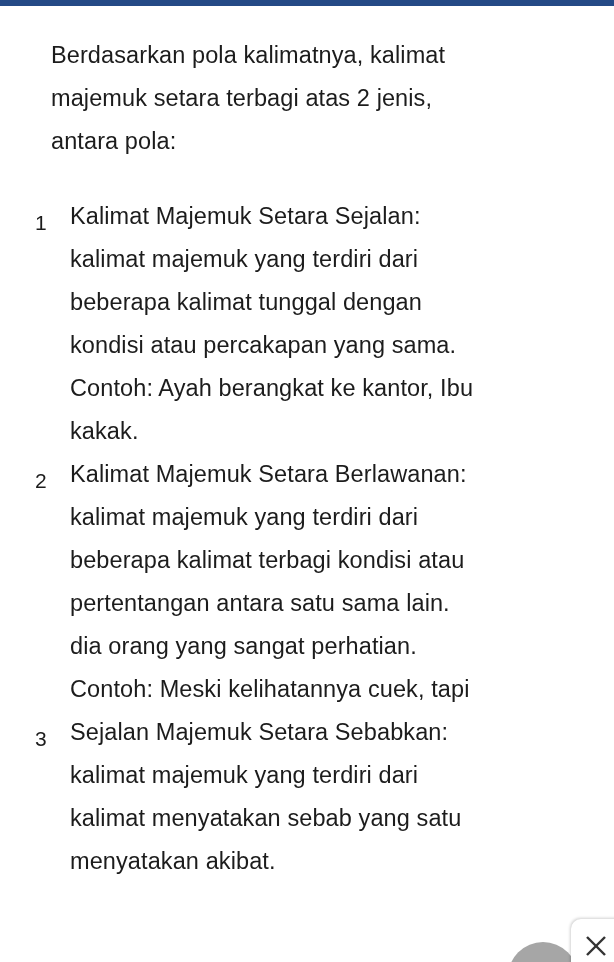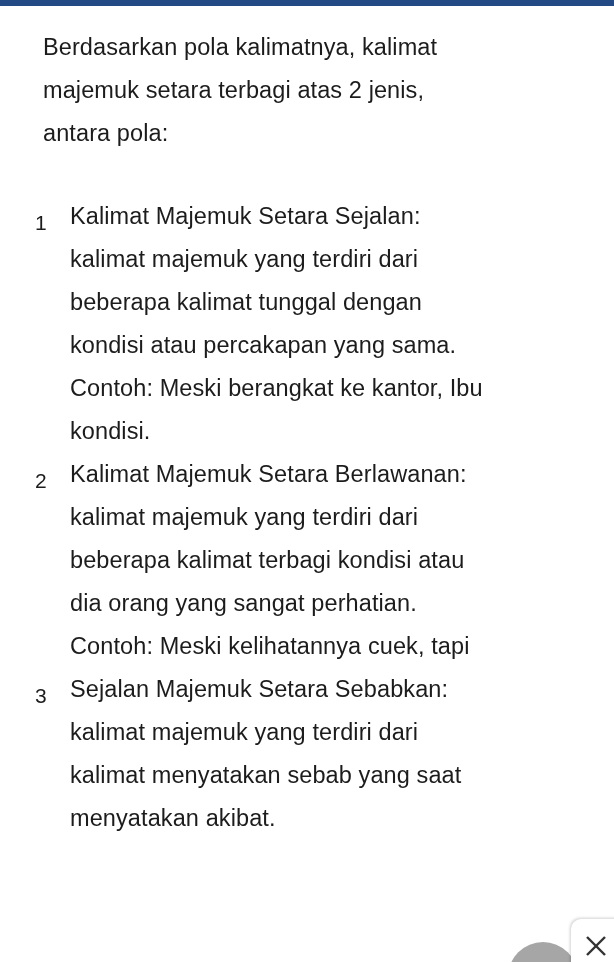--- a/index.html
+++ b/index.html
@@ -25,21 +25,21 @@
     .content {
       position: absolute;
       left: 35px;
       top: 18px;
       width: 560px;
       font-size: 23.5px;
       line-height: 43px;
       letter-spacing: 0.1px;
     }
     .intro {
-      margin: 8px;
+      margin: 16px;
     }
     .list {
       list-style: none;
       margin: 0;
       padding: 0;
       position: absolute;
       left: 0;
       top: 177px;
       width: 560px;
     }
@@ -97,40 +97,41 @@
   </p>
 
   <ol class="list">
     <li class="list-item">
       <span class="item-num">1</span>
       <span class="item-text">
         <span class="line">Kalimat Majemuk Setara Sejalan:</span>
         <span class="line">kalimat majemuk yang terdiri dari</span>
         <span class="line">beberapa kalimat tunggal dengan</span>
         <span class="line">kondisi atau percakapan yang sama.</span>
-        <span class="line">Contoh: Meski berangkat ke kantor, Ibu</span>
-        <span class="line">kondisi.</span>
+        <span class="line">Contoh: Ayah berangkat ke kantor, Ibu</span>
+        <span class="line">kakak.</span>
       </span>
     </li>
     <li class="list-item">
       <span class="item-num">2</span>
       <span class="item-text">
         <span class="line">Kalimat Majemuk Setara Berlawanan:</span>
         <span class="line">kalimat majemuk yang terdiri dari</span>
         <span class="line">beberapa kalimat terbagi kondisi atau</span>
+        <span class="line">pertentangan antara satu sama lain.</span>
         <span class="line">dia orang yang sangat perhatian.</span>
         <span class="line">Contoh: Meski kelihatannya cuek, tapi</span>
       </span>
     </li>
     <li class="list-item">
       <span class="item-num">3</span>
       <span class="item-text">
         <span class="line">Sejalan Majemuk Setara Sebabkan:</span>
         <span class="line">kalimat majemuk yang terdiri dari</span>
-        <span class="line">kalimat menyatakan sebab yang saat</span>
+        <span class="line">kalimat menyatakan sebab yang satu</span>
         <span class="line">menyatakan akibat.</span>
       </span>
     </li>
   </ol>
 </div>
 
 <div class="fab-circle"></div>
 
 <div class="close-box"></div>
 <svg class="close-icon" viewBox="0 0 22 22">

